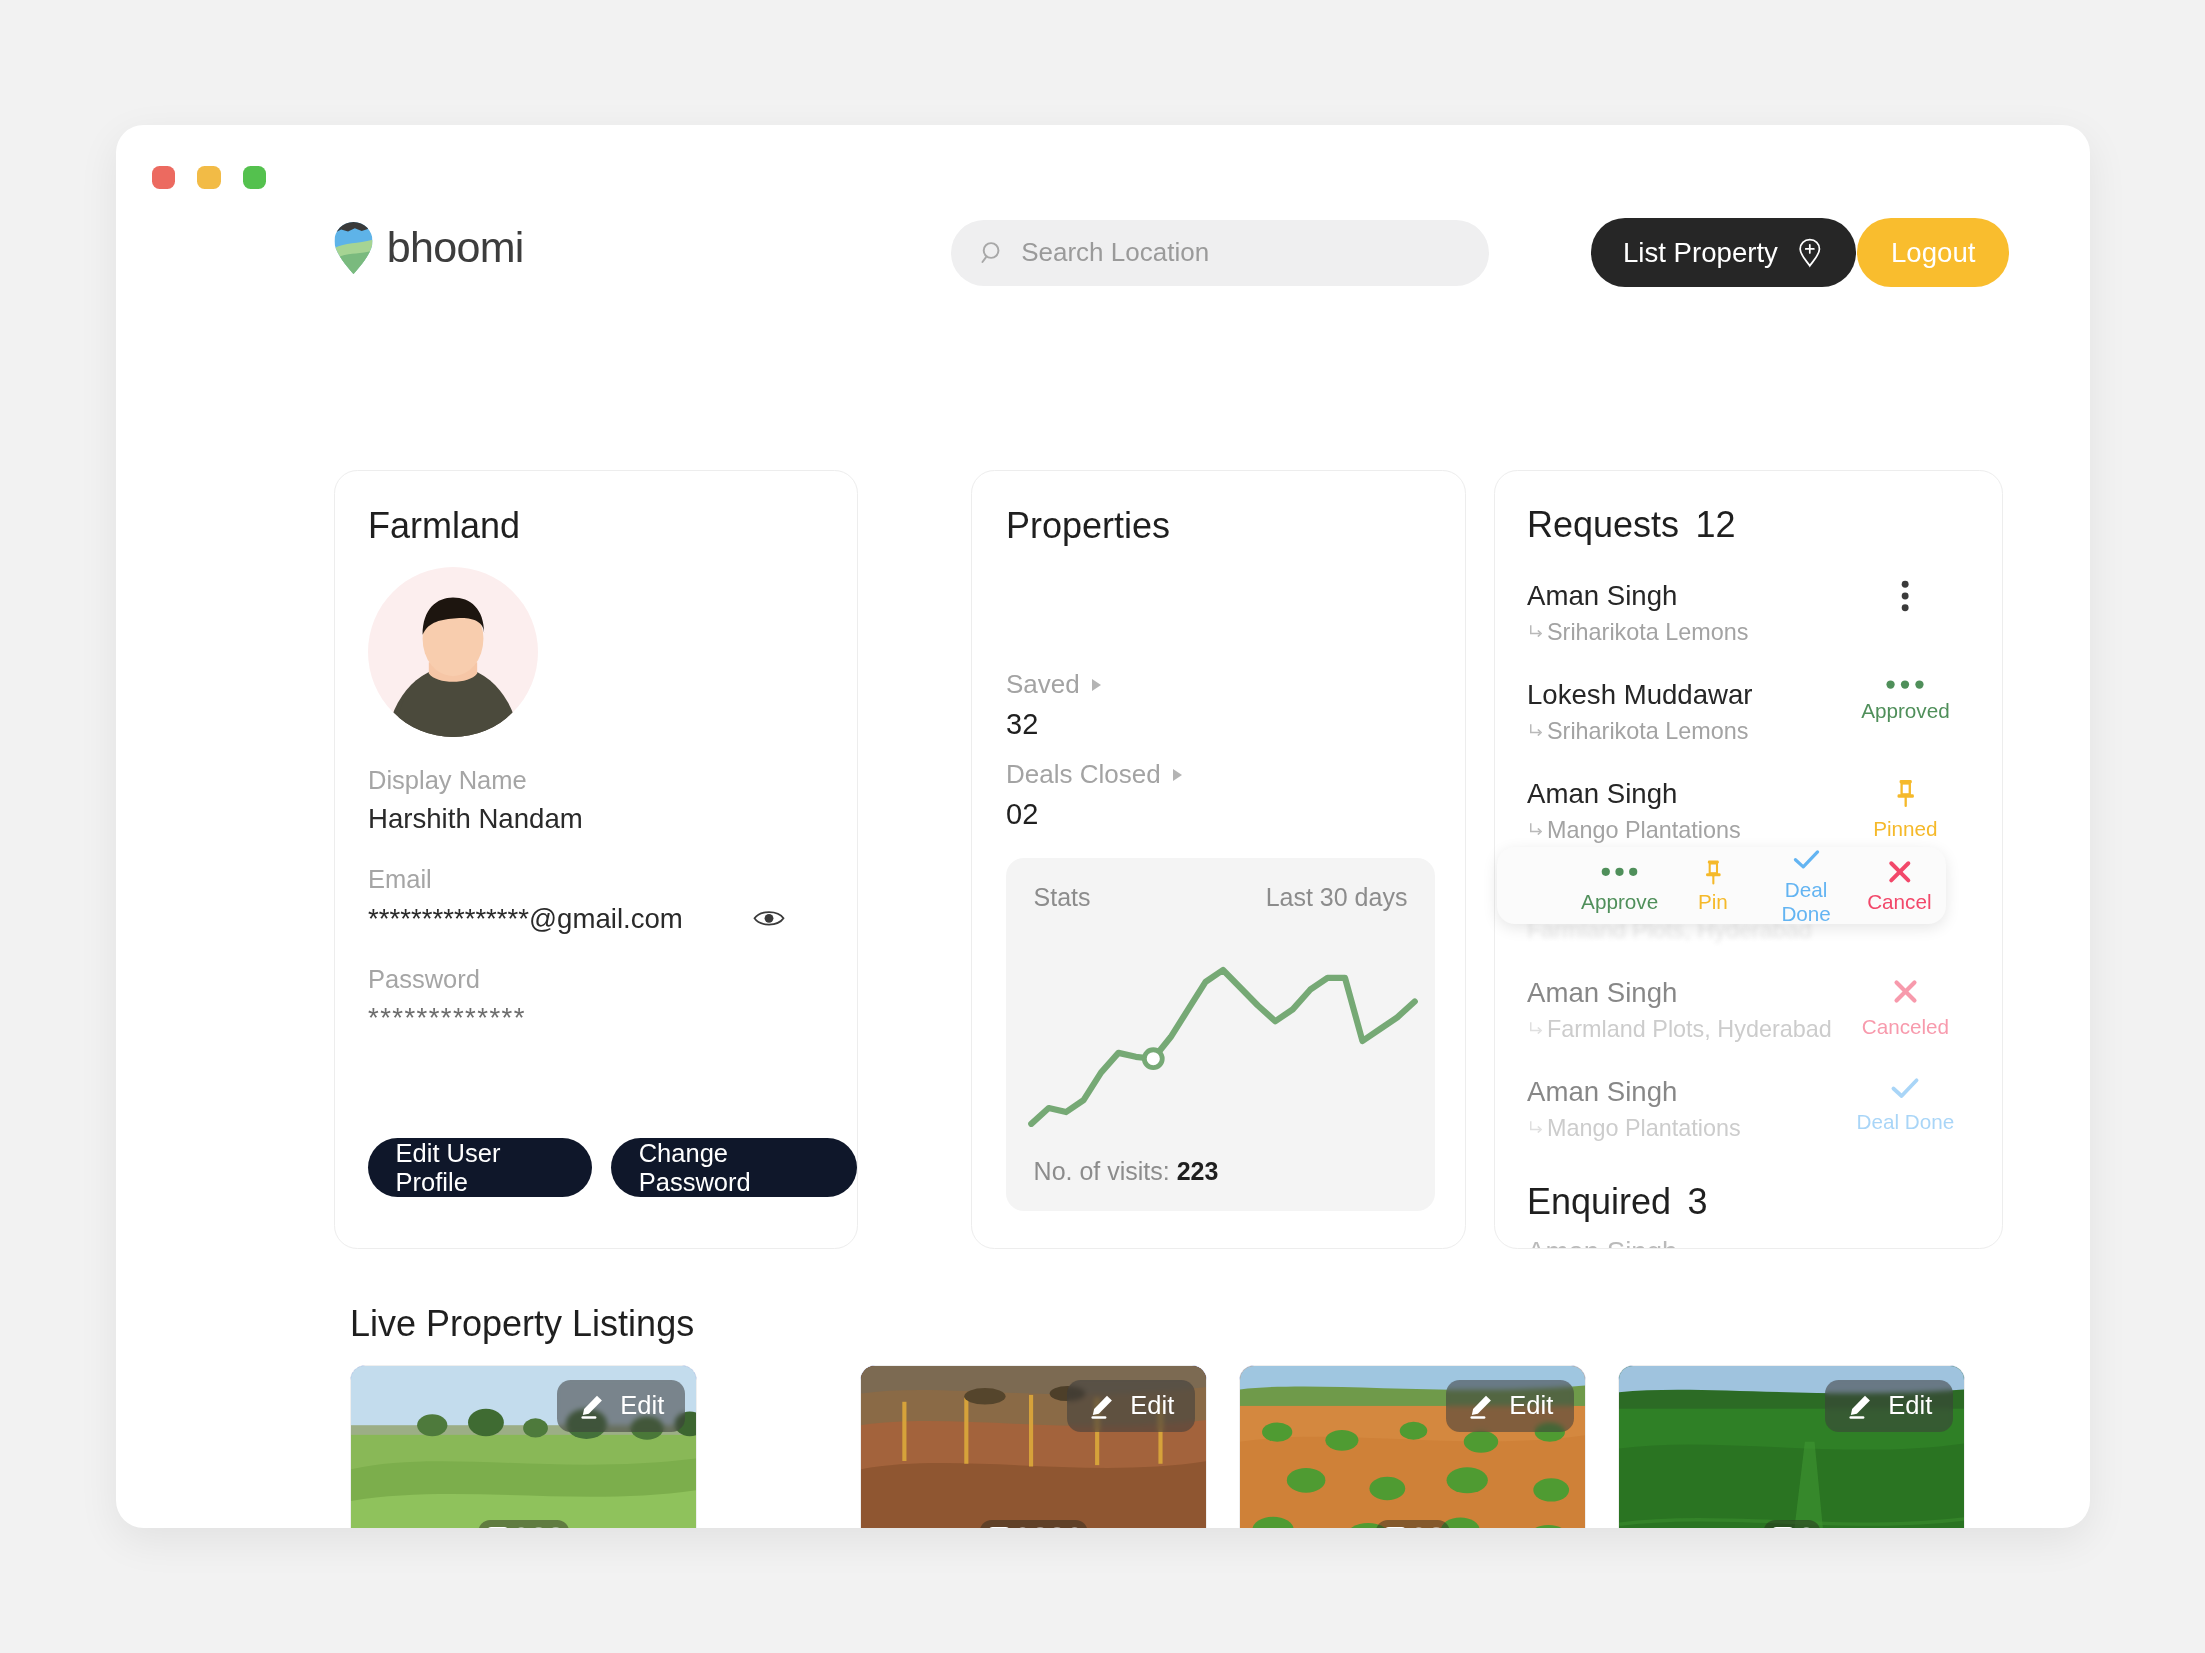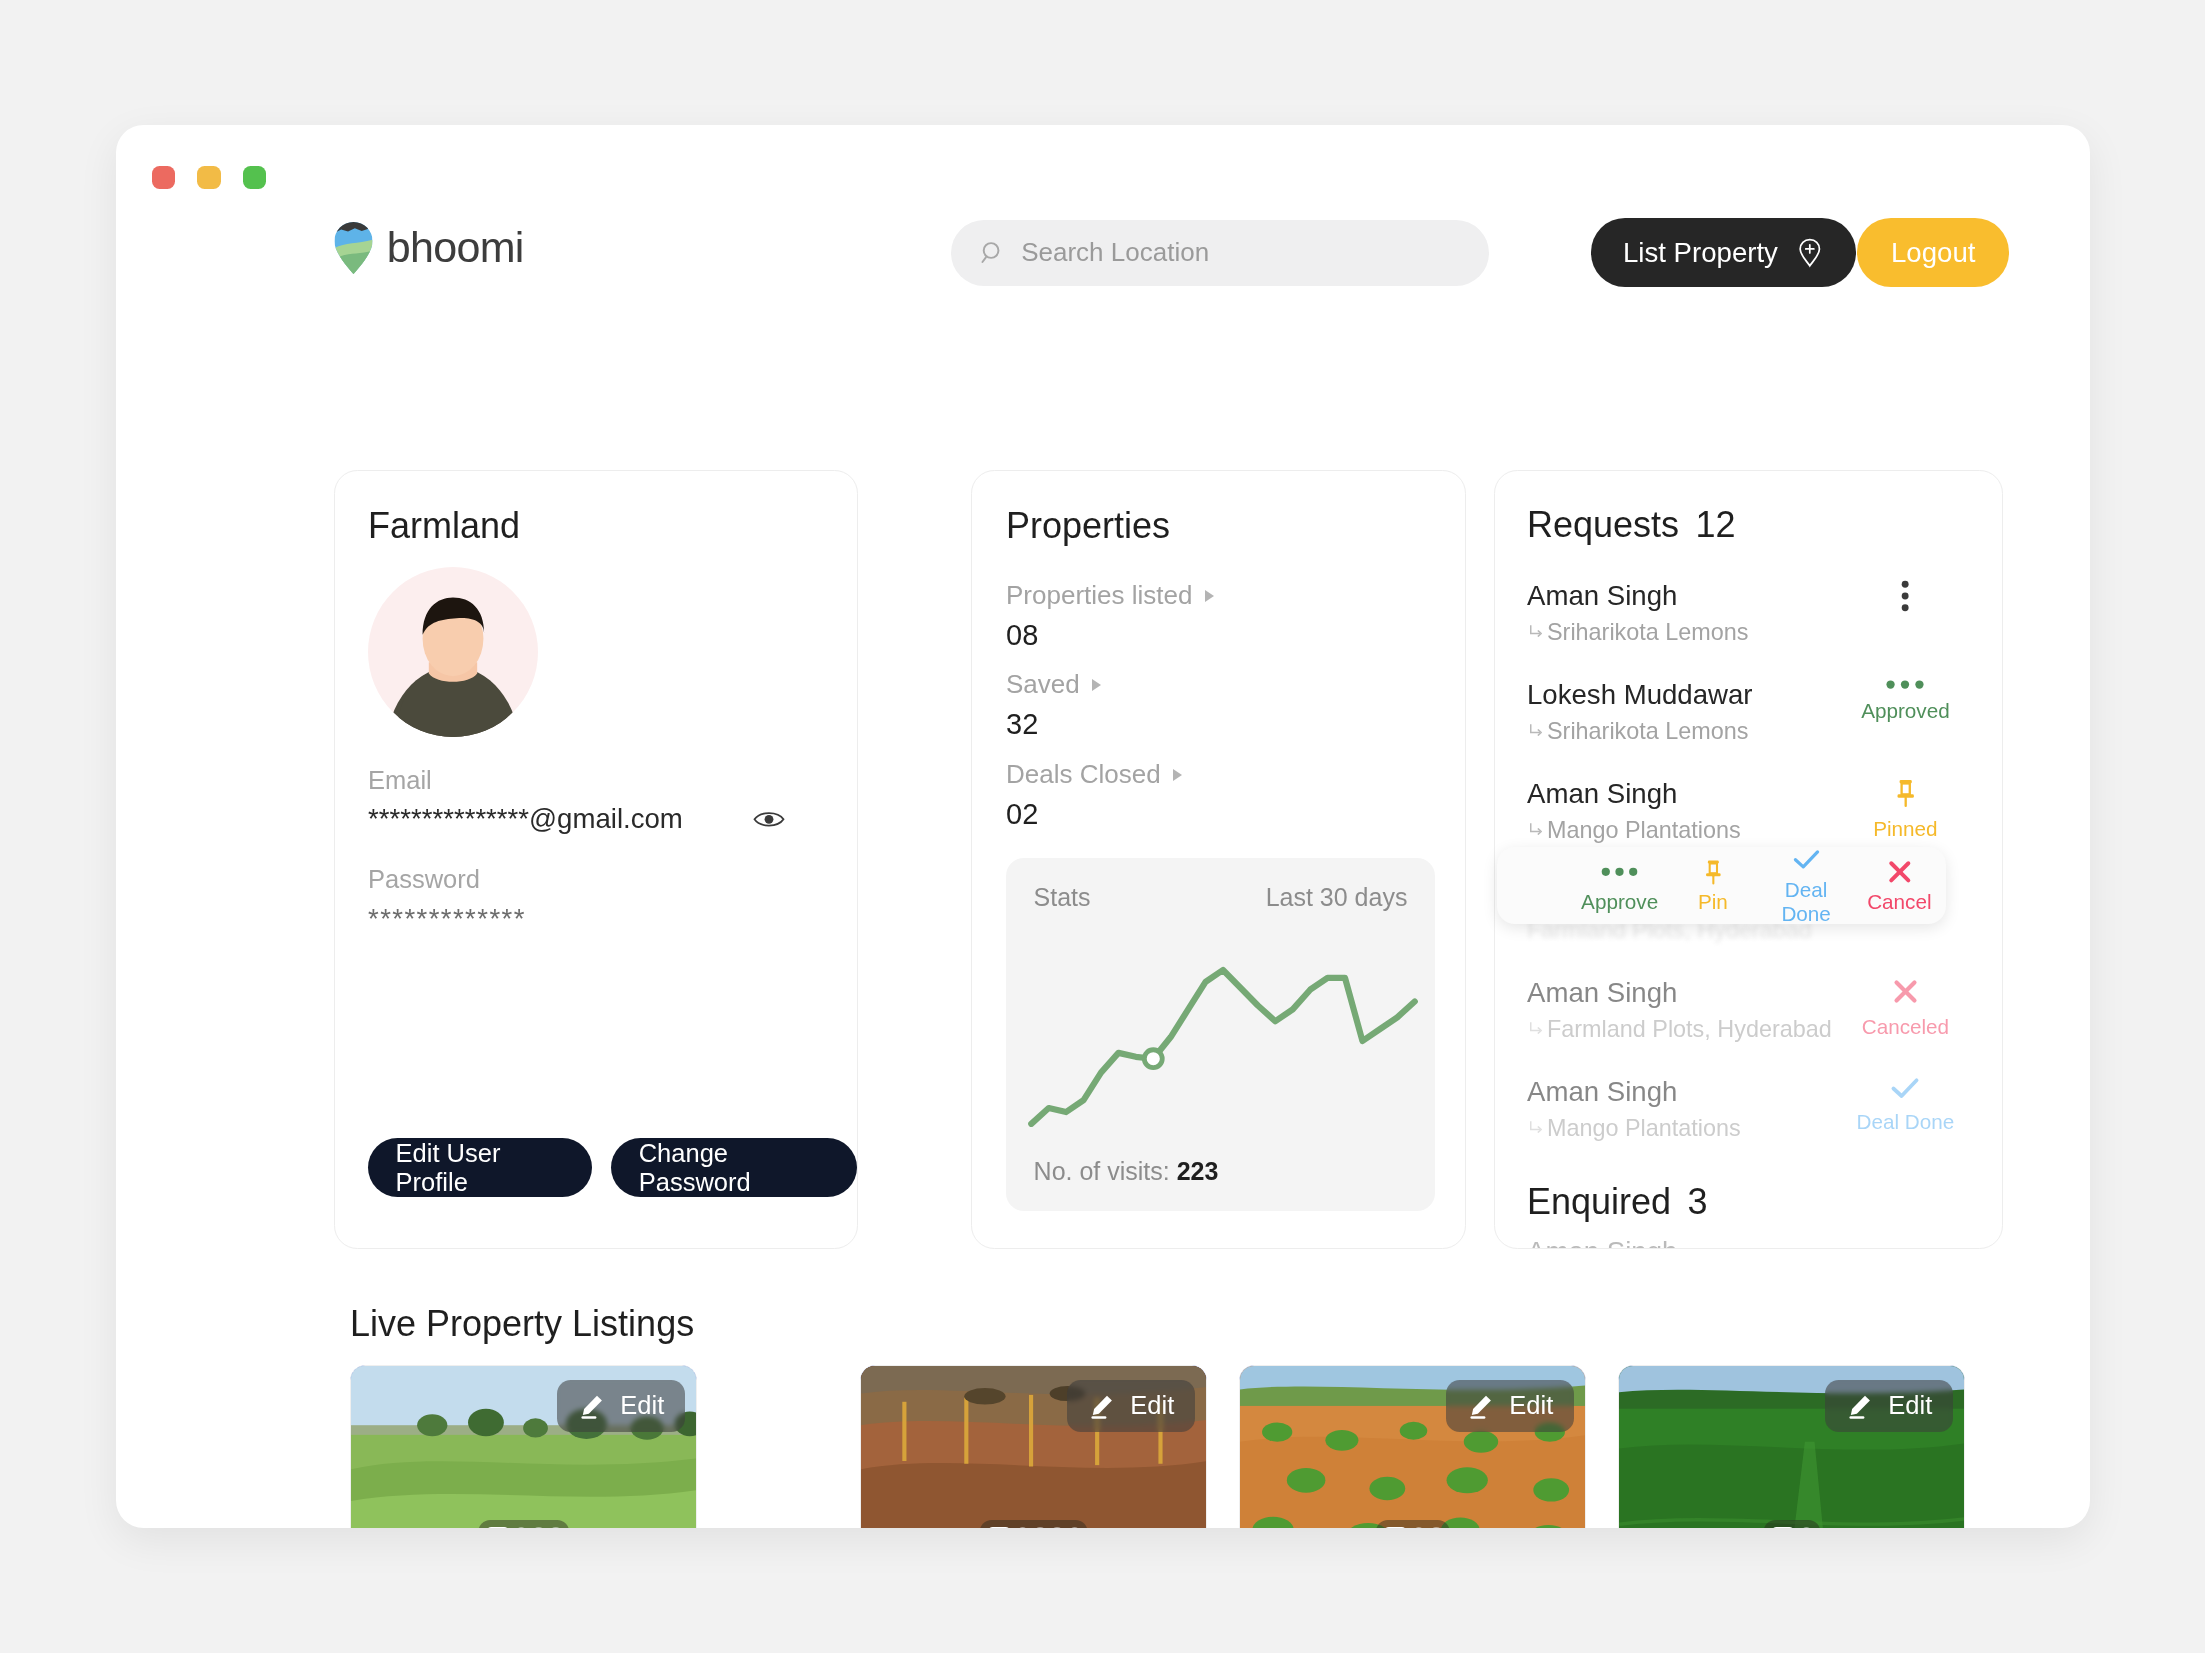--- a/index.html
+++ b/index.html
@@ -210,20 +210,24 @@
         <ellipse cx="123" cy="262" rx="96" ry="118" fill="#4b4a3c"></ellipse>
         <path d="M88 138 L158 138 L158 186 L88 186 Z" fill="#f6c6a6"></path>
         <ellipse cx="123" cy="104" rx="44" ry="54" fill="#f8cdae"></ellipse>
         <path d="M79 98 C79 60 100 44 123 44 C148 44 168 60 168 96 C168 78 150 72 128 74 C106 76 88 78 79 98 Z" fill="#1d150f"></path>
         <path d="M88 154 C100 170 146 170 158 154 C186 164 202 196 206 246 L40 246 C44 196 60 164 88 154 Z" fill="#4b4a3c"></path>
       </svg>
     </div>
 
     <div style="position:absolute;left:33px;top:295px;right:33px;">
       <div style="position:relative;margin-bottom:30px;">
+        <div class="fld-label">Display Name</div>
+        <div class="fld-value">Harshith Nandam</div>
+      </div>
+      <div style="position:relative;margin-bottom:30px;">
         <div class="fld-label">Email</div>
         <div class="fld-value">***************@gmail.com</div>
         <svg class="eye" style="top:43px;" viewBox="0 0 46 30">
           <path d="M2 15 C10 3 36 3 44 15 C36 27 10 27 2 15 Z" fill="none" stroke="#3a3a3a" stroke-width="2.6"></path>
           <circle cx="23" cy="15" r="6.4" fill="#3a3a3a"></circle>
         </svg>
       </div>
       <div style="position:relative;">
         <div class="fld-label">Password</div>
         <div class="fld-value" style="color:#6d6d6d;letter-spacing:1.4px;">*************</div>
@@ -232,27 +236,20 @@
 
     <div style="position:absolute;left:33px;top:667px;display:flex;gap:19.3px;">
       <div class="pill-dark">Edit User Profile</div>
       <div class="pill-dark">Change Password</div>
     </div>
   </div>
 
   <div class="card" id="card-properties">
     <div class="card-title" style="position:absolute;left:34px;top:34px;">Properties</div>
 
-    <div style="position:absolute;left:34px;top:109px;">
-      <div class="stat-label">
-        <span>Properties listed</span>
-        <span class="caret"></span>
-      </div>
-      <div class="stat-value">08</div>
-    </div>
 
     <div style="position:absolute;left:34px;top:198px;">
       <div class="stat-label">
         <span>Saved</span>
         <span class="caret"></span>
       </div>
       <div class="stat-value">32</div>
     </div>
 
     <div style="position:absolute;left:34px;top:288px;">

